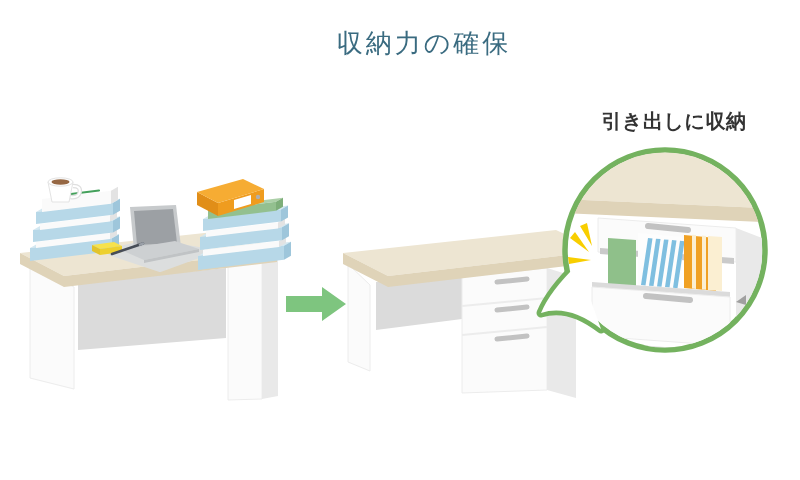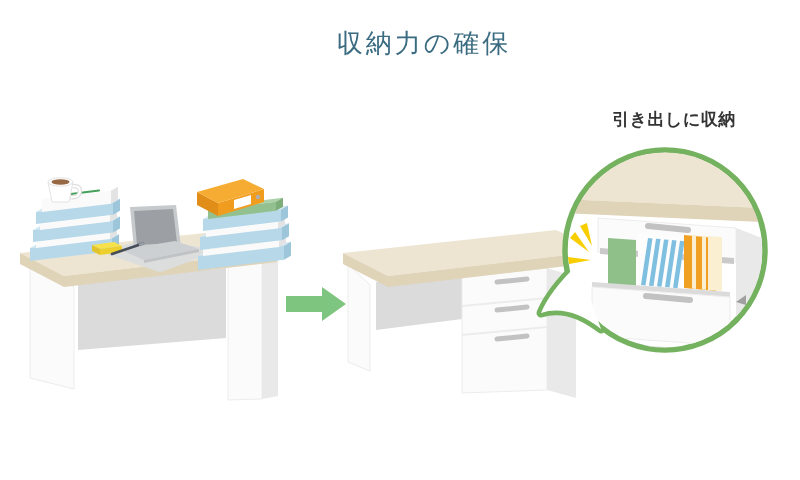--- a/index.html
+++ b/index.html
@@ -1,21 +1,21 @@
 <!DOCTYPE html>
 <html style="--background: #FFFFFF; --title_text: #3A6B80; --callout_text: #333333; --arrow_green: #7EC57F; --bubble_green: #74B25F; --desk_top: #EDE5D2; --desk_edge: #DFD3B8; --desk_panel: #DBDBDB; --desk_side: #E9E9E9; --desk_white: #FBFBFB; --desk_line: #ECECEC; --book_blue: #B7D8E8; --book_blue_top: #D4E8F1; --book_blue_dark: #9EC6DB; --book_white: #FAFAFA; --book_white_side: #E3E3E3; --book_green: #93C08F; --book_green_top: #ACD0A8; --book_green_dark: #7DAE79; --binder_orange: #EF9C1F; --binder_top: #F6AC33; --binder_dark: #E18E18; --laptop_screen: #9CA0A4; --laptop_frame: #C7CACC; --laptop_base: #CDD0D2; --laptop_shadow: #DCDEDE; --coffee_brown: #966844; --sticky_yellow: #F7E24C; --sticky_side: #EDD02E; --sticky_dark: #E2C32B; --pen_dark: #474D57; --pencil_green: #44A05B; --sparkle_yellow: #F8CE00; --file_green: #8FC08A; --file_blue: #7FBFE0; --file_orange: #F0A124; --file_cream: #FBEFD2; --handle_gray: #C2C2C2; --rim_gray: #CACACA;"><head>
 <meta charset="utf-8">
 <style>
   html,body{margin:0;padding:0;background:#fff;}
   #stage{position:relative;width:800px;height:480px;background:var(--background,#fff);overflow:hidden;
          font-family:"Liberation Sans","DejaVu Sans",sans-serif;}
   .page-title{position:absolute;top:26px;left:0;width:800px;text-align:center;
               font-size:26px;font-weight:normal;letter-spacing:3px;color:var(--title_text,#3a6b80);margin-left:24px;}
   .callout-label{position:absolute;top:108px;left:554px;width:240px;text-align:center;
-                 font-size:17px;font-weight:bold;letter-spacing:.5px;color:var(--callout_text,#333);}
+                 font-size:20px;font-weight:bold;letter-spacing:.5px;color:var(--callout_text,#333);}
   svg{position:absolute;top:0;left:0;}
   
   .f-desktop{fill:var(--desk_top)}   .f-band{fill:var(--desk_edge)}
   .f-panel{fill:var(--desk_panel)}   .f-side{fill:var(--desk_side)}
   .f-white{fill:var(--desk_white);stroke:var(--desk_line);stroke-width:1}
   .f-bblue{fill:var(--book_blue)}    .f-bblue-t{fill:var(--book_blue_top)}  .f-bblue-s{fill:var(--book_blue_dark)}
   .f-bwhite{fill:var(--book_white)}  .f-bwhite-t{fill:#ffffff}             .f-bwhite-s{fill:var(--book_white_side)}
   .f-bgreen{fill:var(--book_green)}  .f-bgreen-t{fill:var(--book_green_top)}.f-bgreen-s{fill:var(--book_green_dark)}
   .f-orange{fill:var(--binder_orange)} .f-orange-t{fill:var(--binder_top)} .f-orange-d{fill:var(--binder_dark)}
   .f-screen{fill:var(--laptop_screen)} .f-frame{fill:var(--laptop_frame)}

